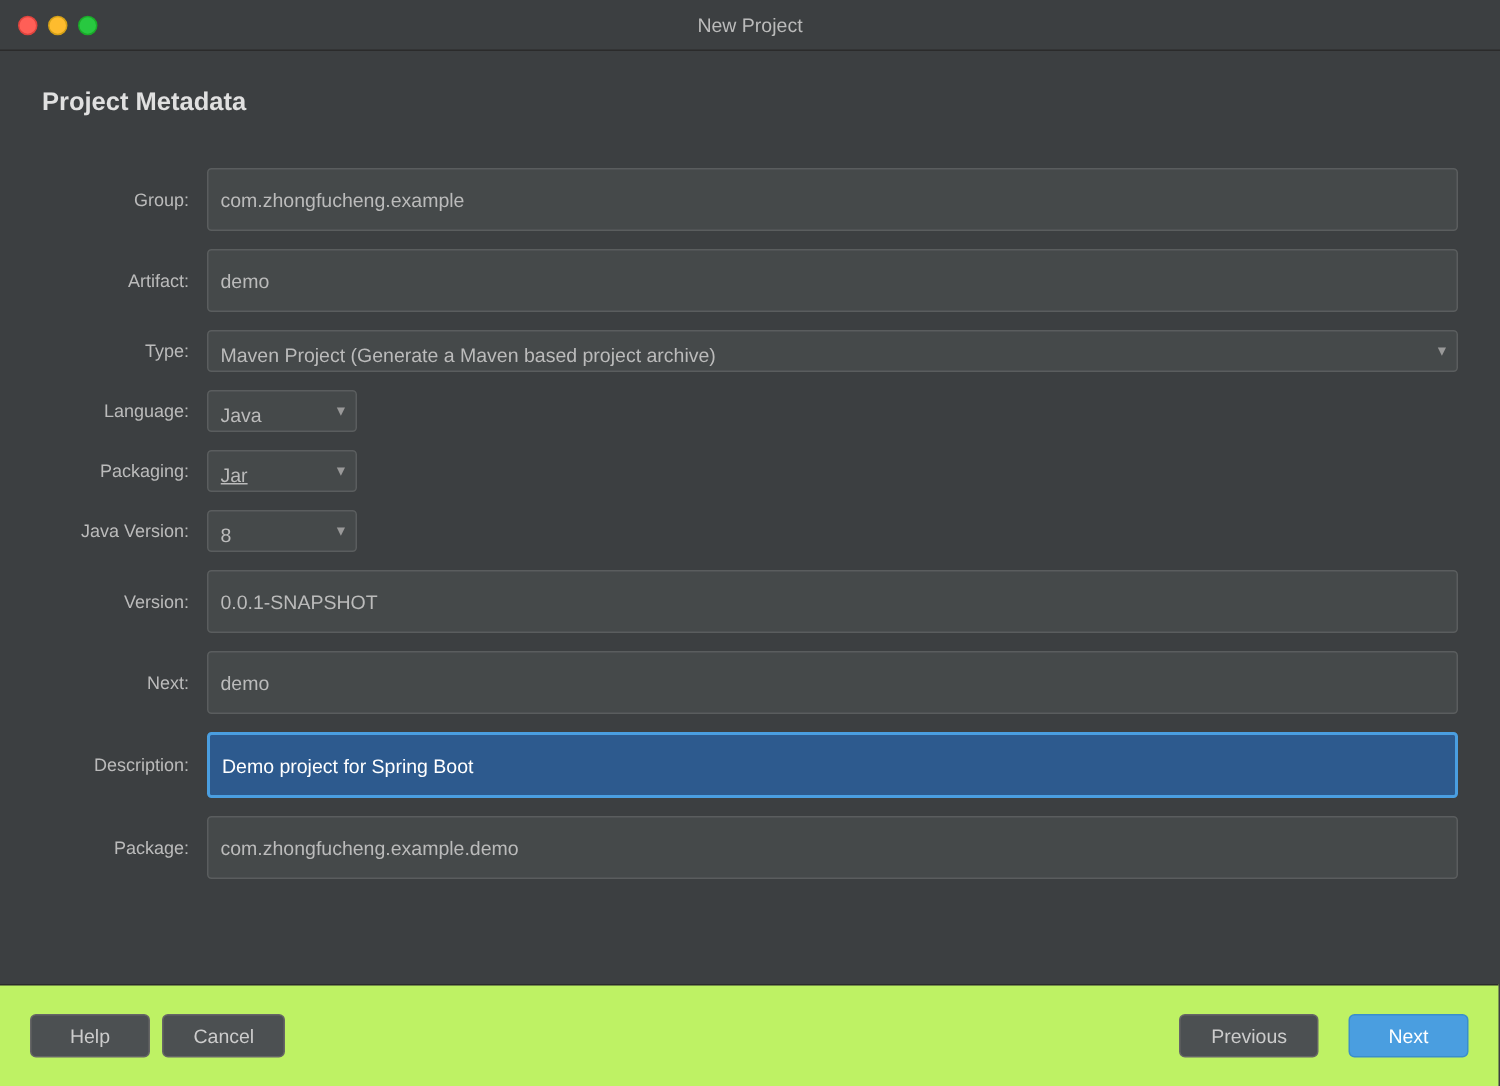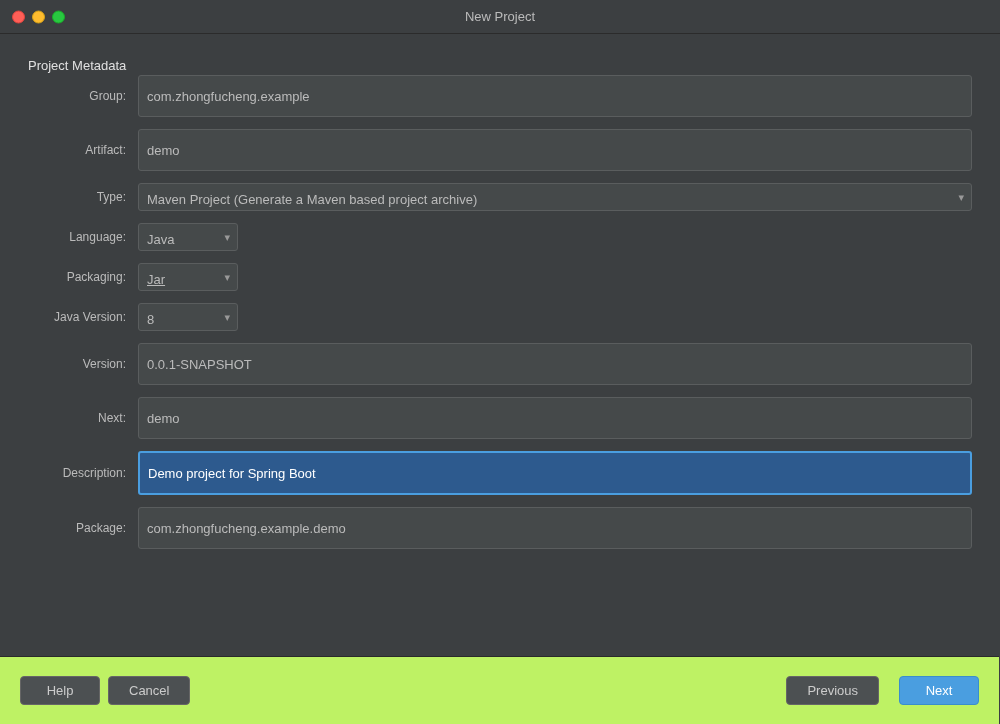--- a/index.html
+++ b/index.html
@@ -52,23 +52,23 @@
       color: #bbbbbb;
       font-size: 13px;
     }
 
     .main-content {
       padding: 24px 28px 20px 28px;
     }
 
     .section-title {
       color: #e0e0e0;
-      font-weight: normal;
-      font-size: 13px;
-      margin-bottom: 2px;
+      font-weight: bold;
+      font-size: 17px;
+      margin-bottom: 34px;
     }
 
     .form-grid {
       display: grid;
       grid-template-columns: 110px 1fr;
       row-gap: 12px;
       align-items: center;
     }
 
     .form-label {

